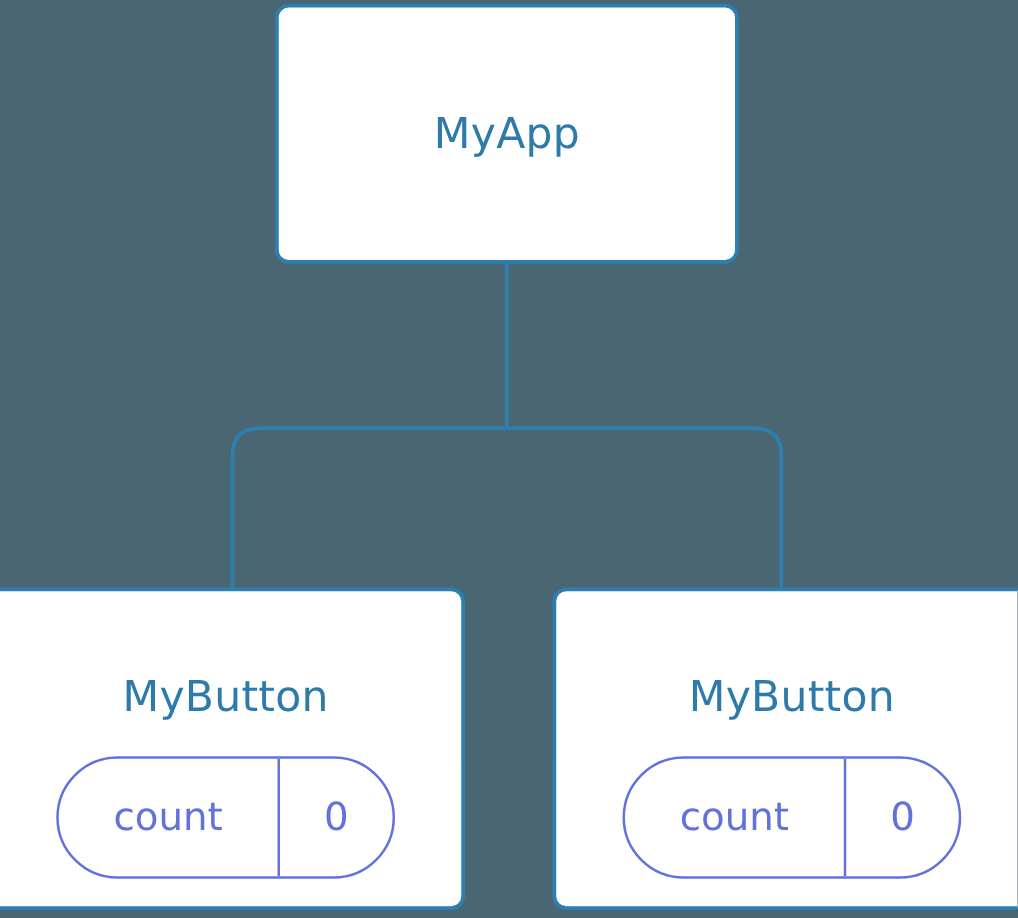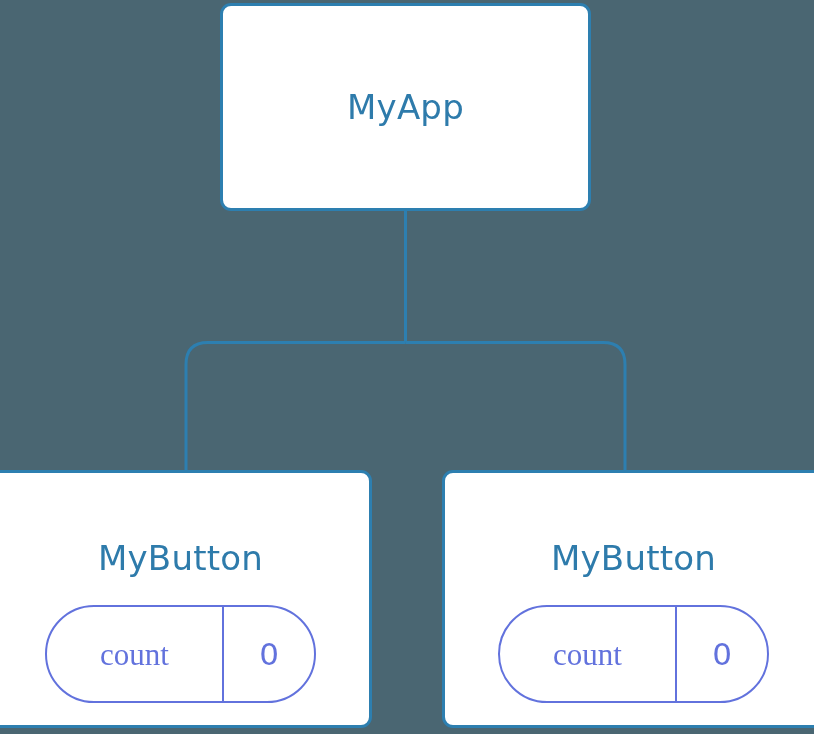--- a/index.html
+++ b/index.html
@@ -112,21 +112,20 @@
     justify-content: center;
     color: #6272dd;
     font-size: 31px;
     line-height: 1;
     white-space: nowrap;
     box-sizing: border-box;
   }
 
   .pill-key {
     width: 175px;
-    font-family: Liberation Serif, serif;
   }
 
   .pill-value {
     width: 92px;
     border-left: 2px solid #6272dd;
   }
 </style>
 </head>
 <body>
 

